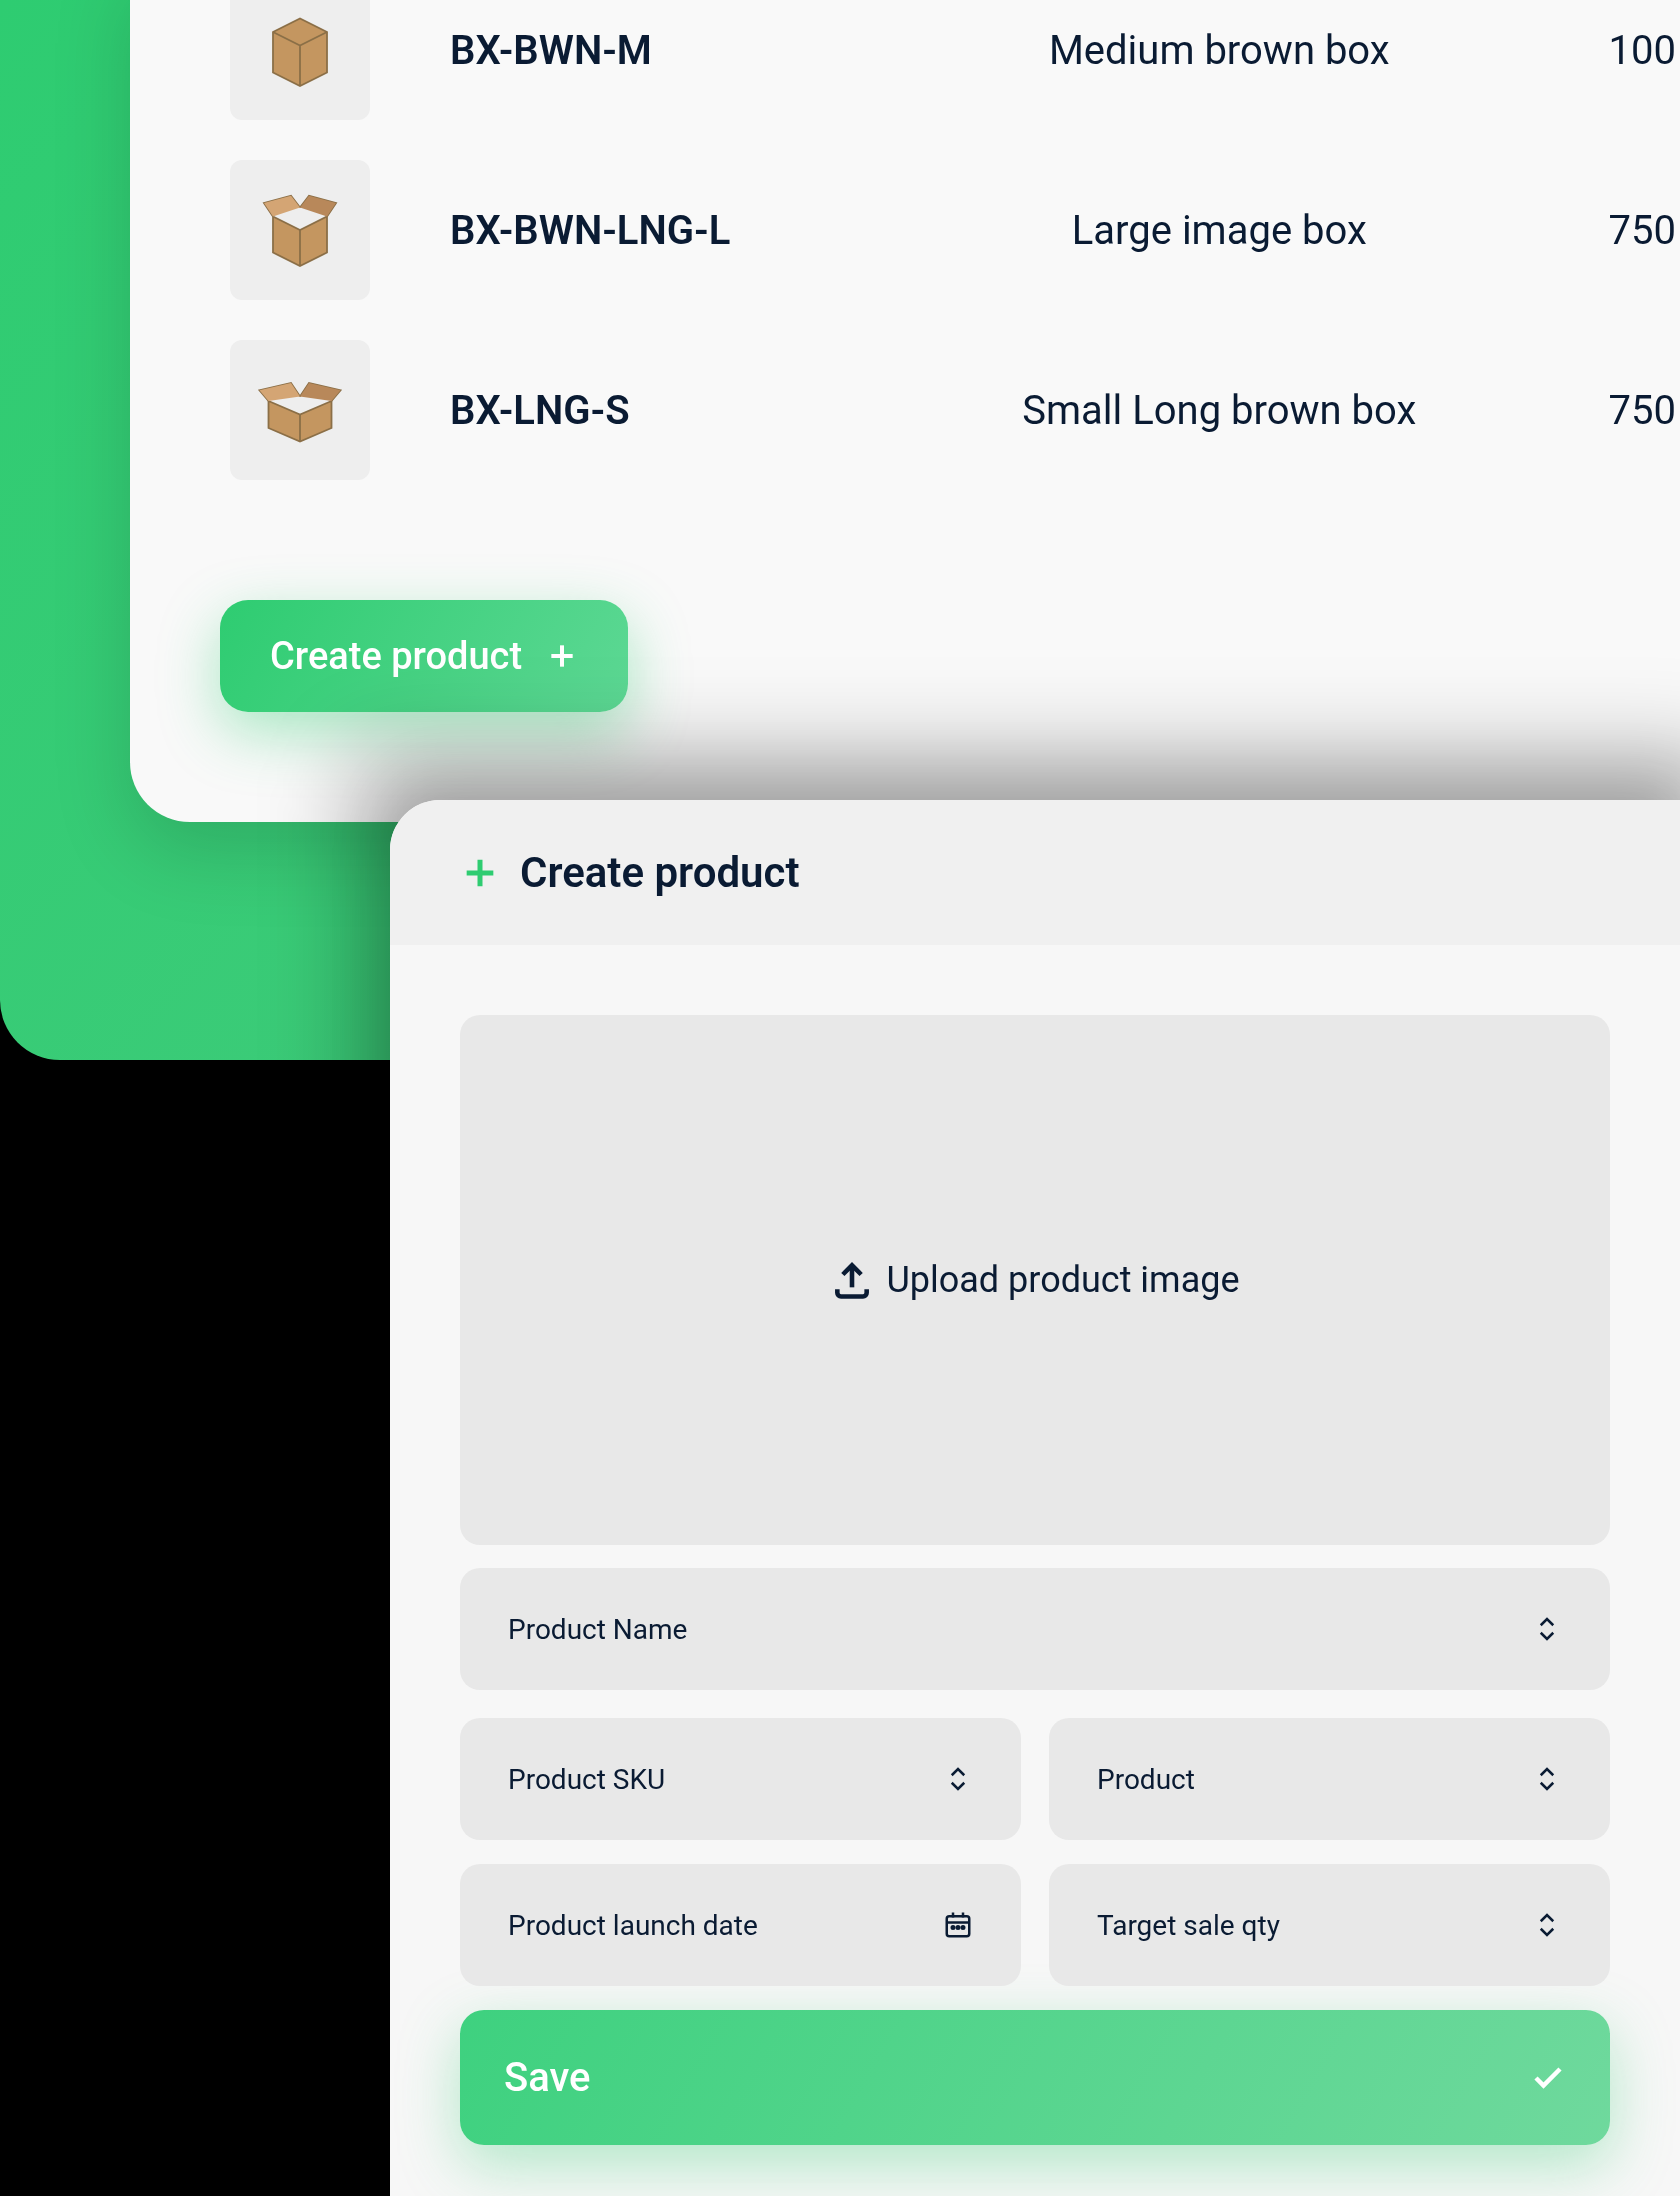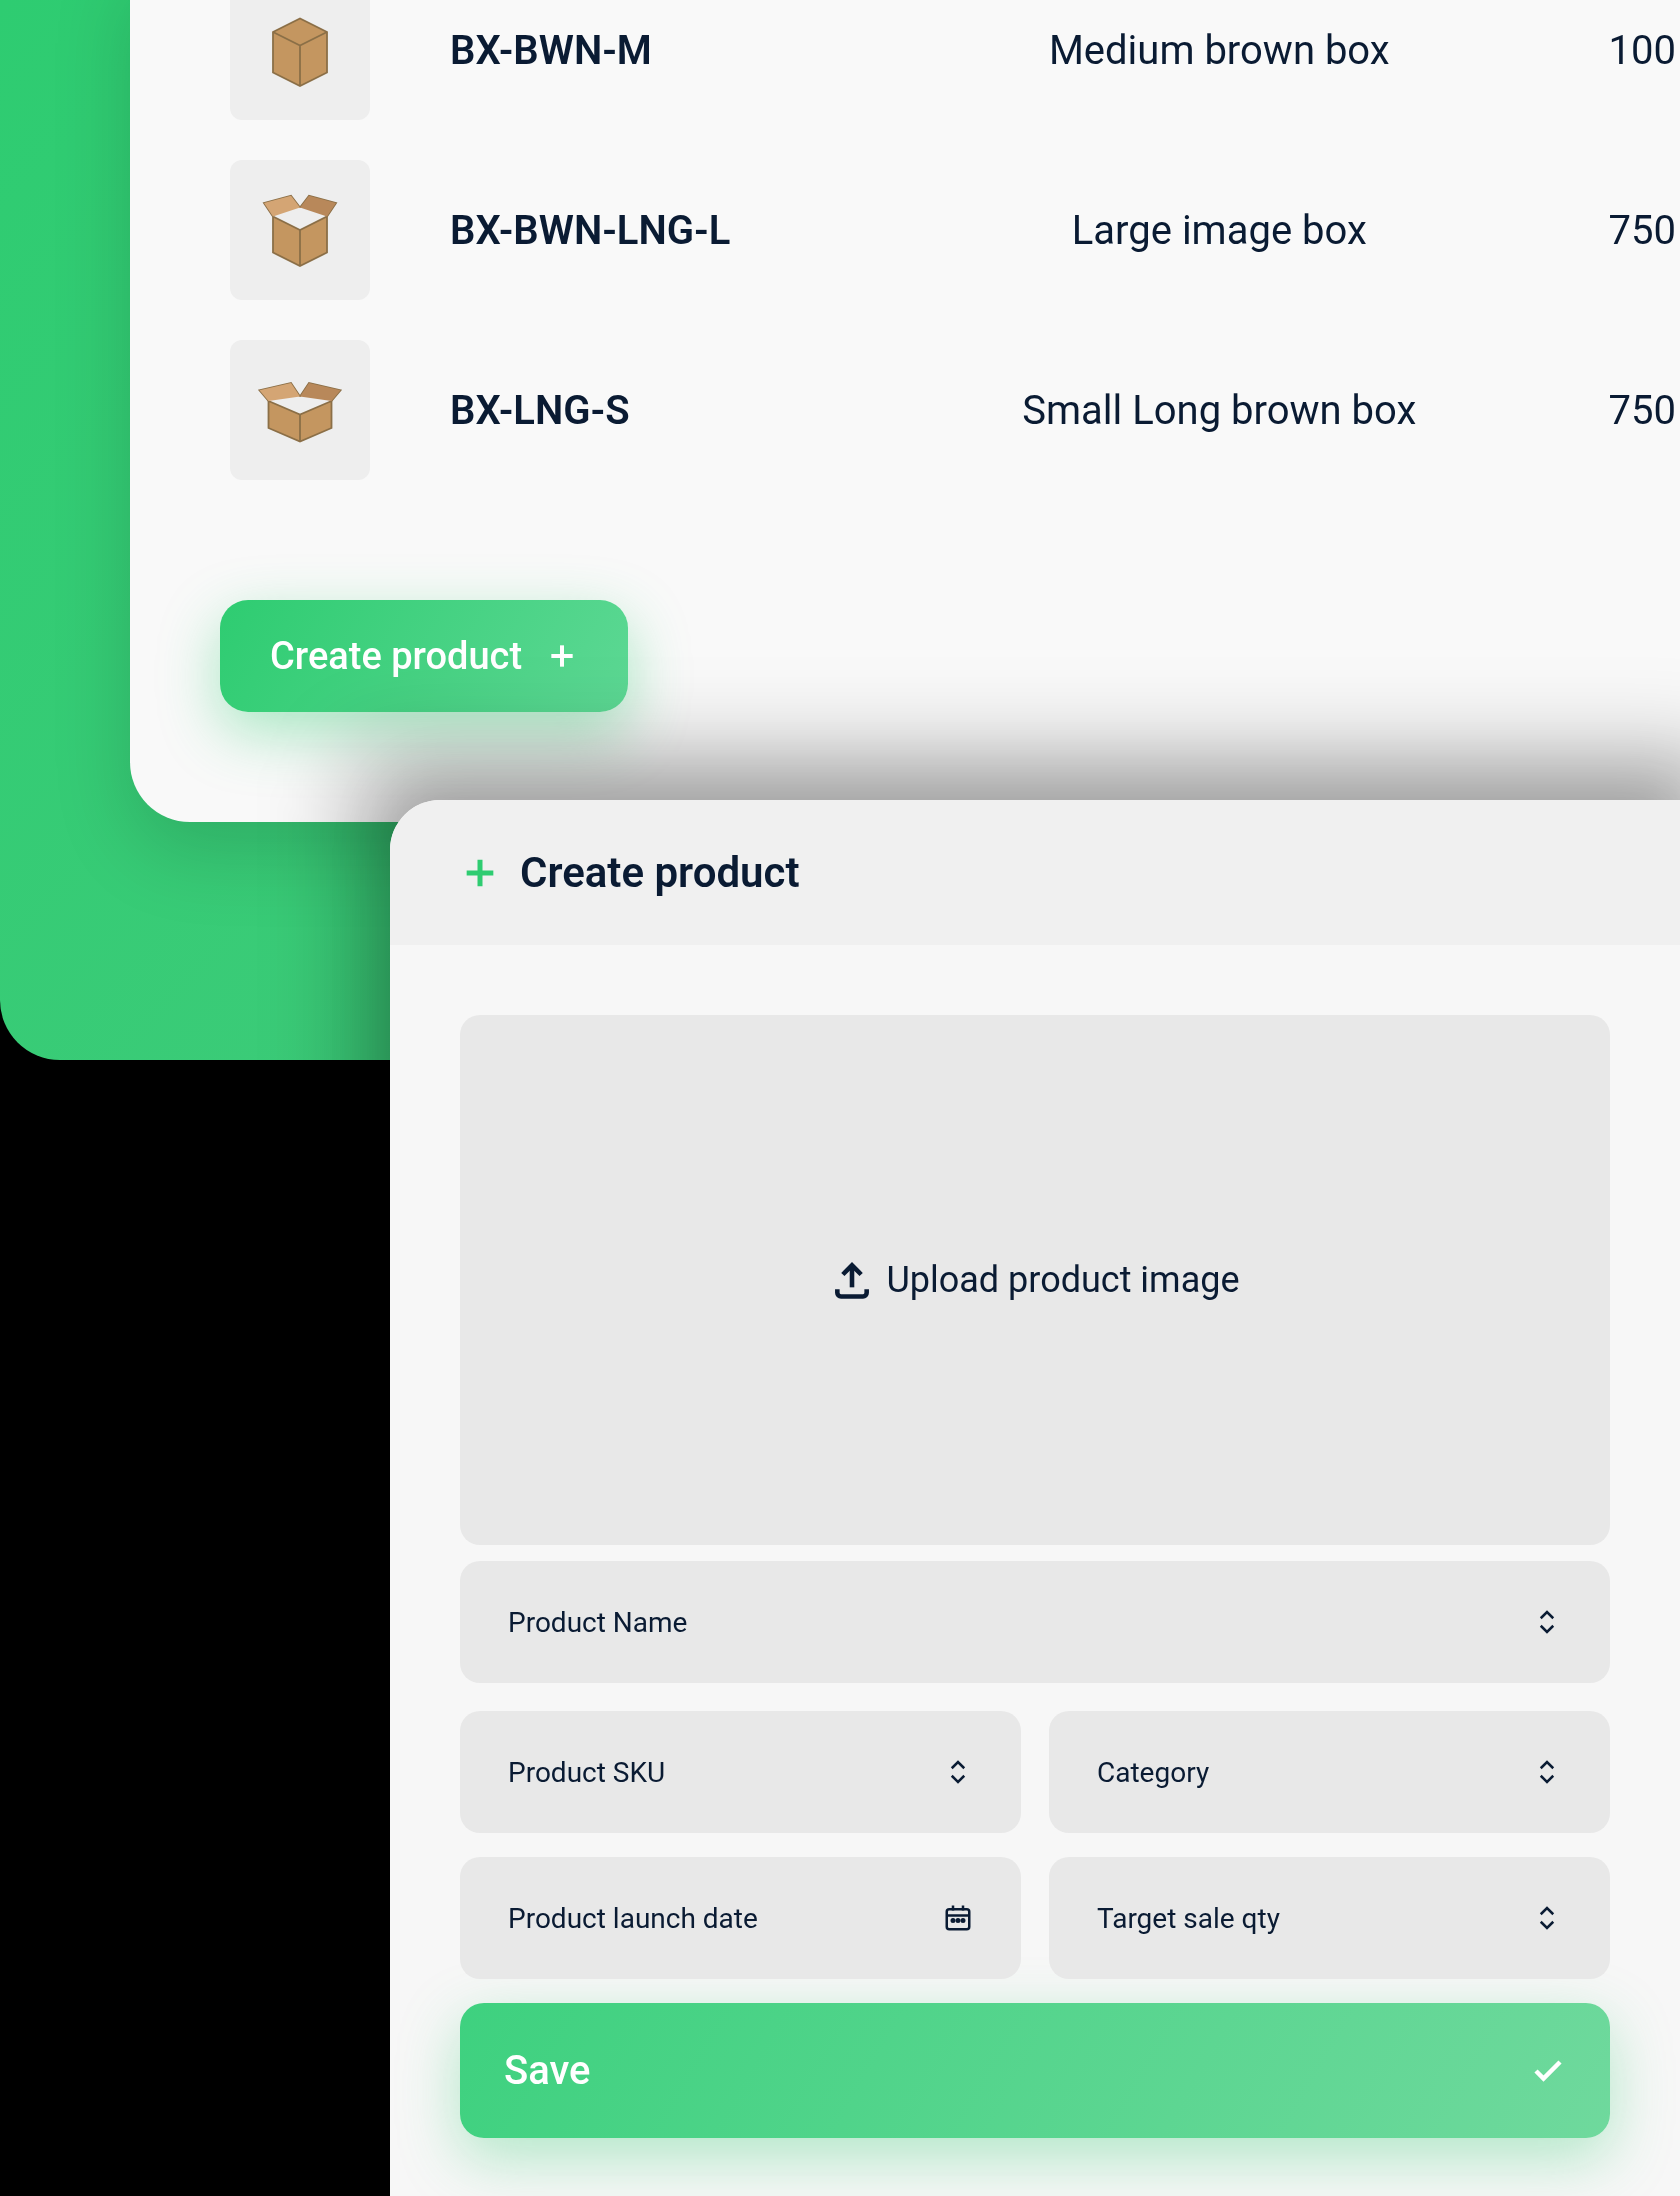--- a/index.html
+++ b/index.html
@@ -151,21 +151,21 @@
     }
     
     .upload-area {
       background: #e8e8e8;
       border-radius: 20px;
       height: 530px;
       display: flex;
       align-items: center;
       justify-content: center;
       gap: 12px;
-      margin-bottom: 16px;
+      margin-bottom: 23px;
       cursor: pointer;
     }
     
     .upload-icon {
       width: 44px;
       height: 44px;
       color: #0a1b33;
     }
     
     .upload-text {
@@ -315,21 +315,21 @@
 
     <div class="form-row">
       <div class="form-field">
         <span class="form-field-label">Product SKU</span>
         <svg class="field-icon" viewBox="0 0 24 24" fill="none" stroke="currentColor" stroke-width="2">
           <polyline points="7 9 12 4 17 9"></polyline>
           <polyline points="7 15 12 20 17 15"></polyline>
         </svg>
       </div>
       <div class="form-field">
-        <span class="form-field-label">Category</span>
+        <span class="form-field-label">Product</span>
         <svg class="field-icon" viewBox="0 0 24 24" fill="none" stroke="currentColor" stroke-width="2">
           <polyline points="7 9 12 4 17 9"></polyline>
           <polyline points="7 15 12 20 17 15"></polyline>
         </svg>
       </div>
     </div>
 
     <div class="form-row">
       <div class="form-field">
         <span class="form-field-label">Product launch date</span>

